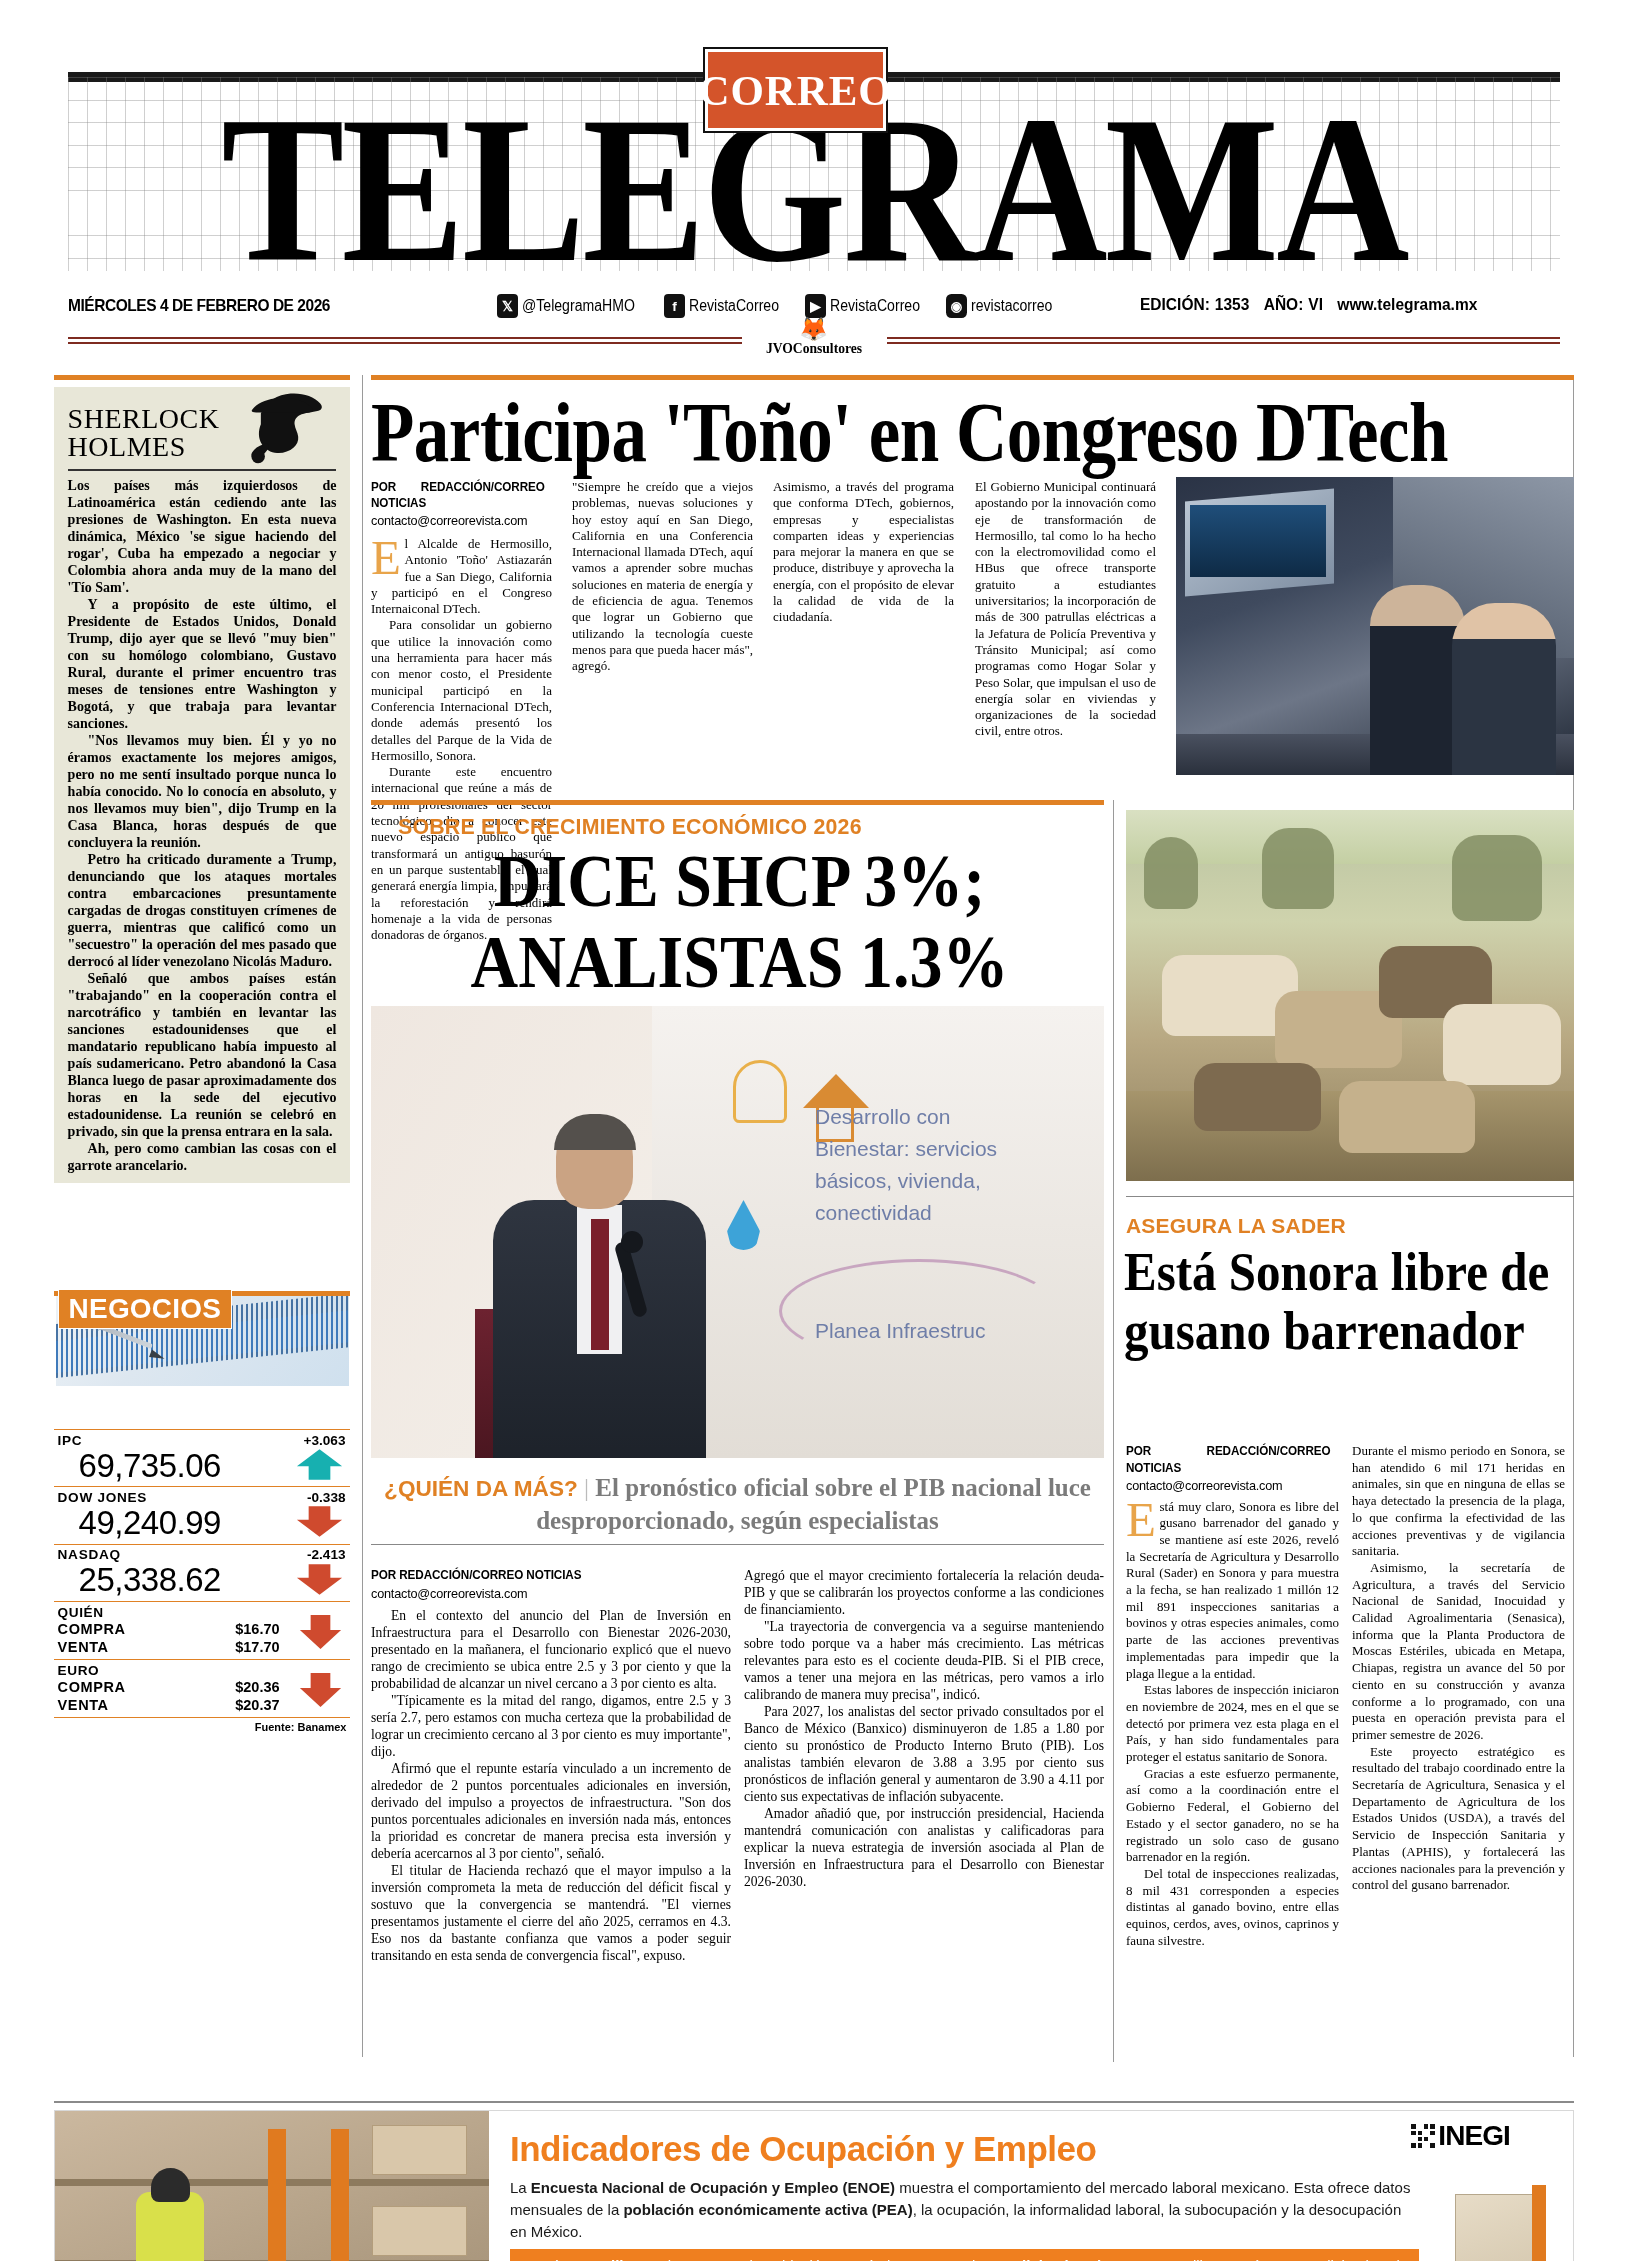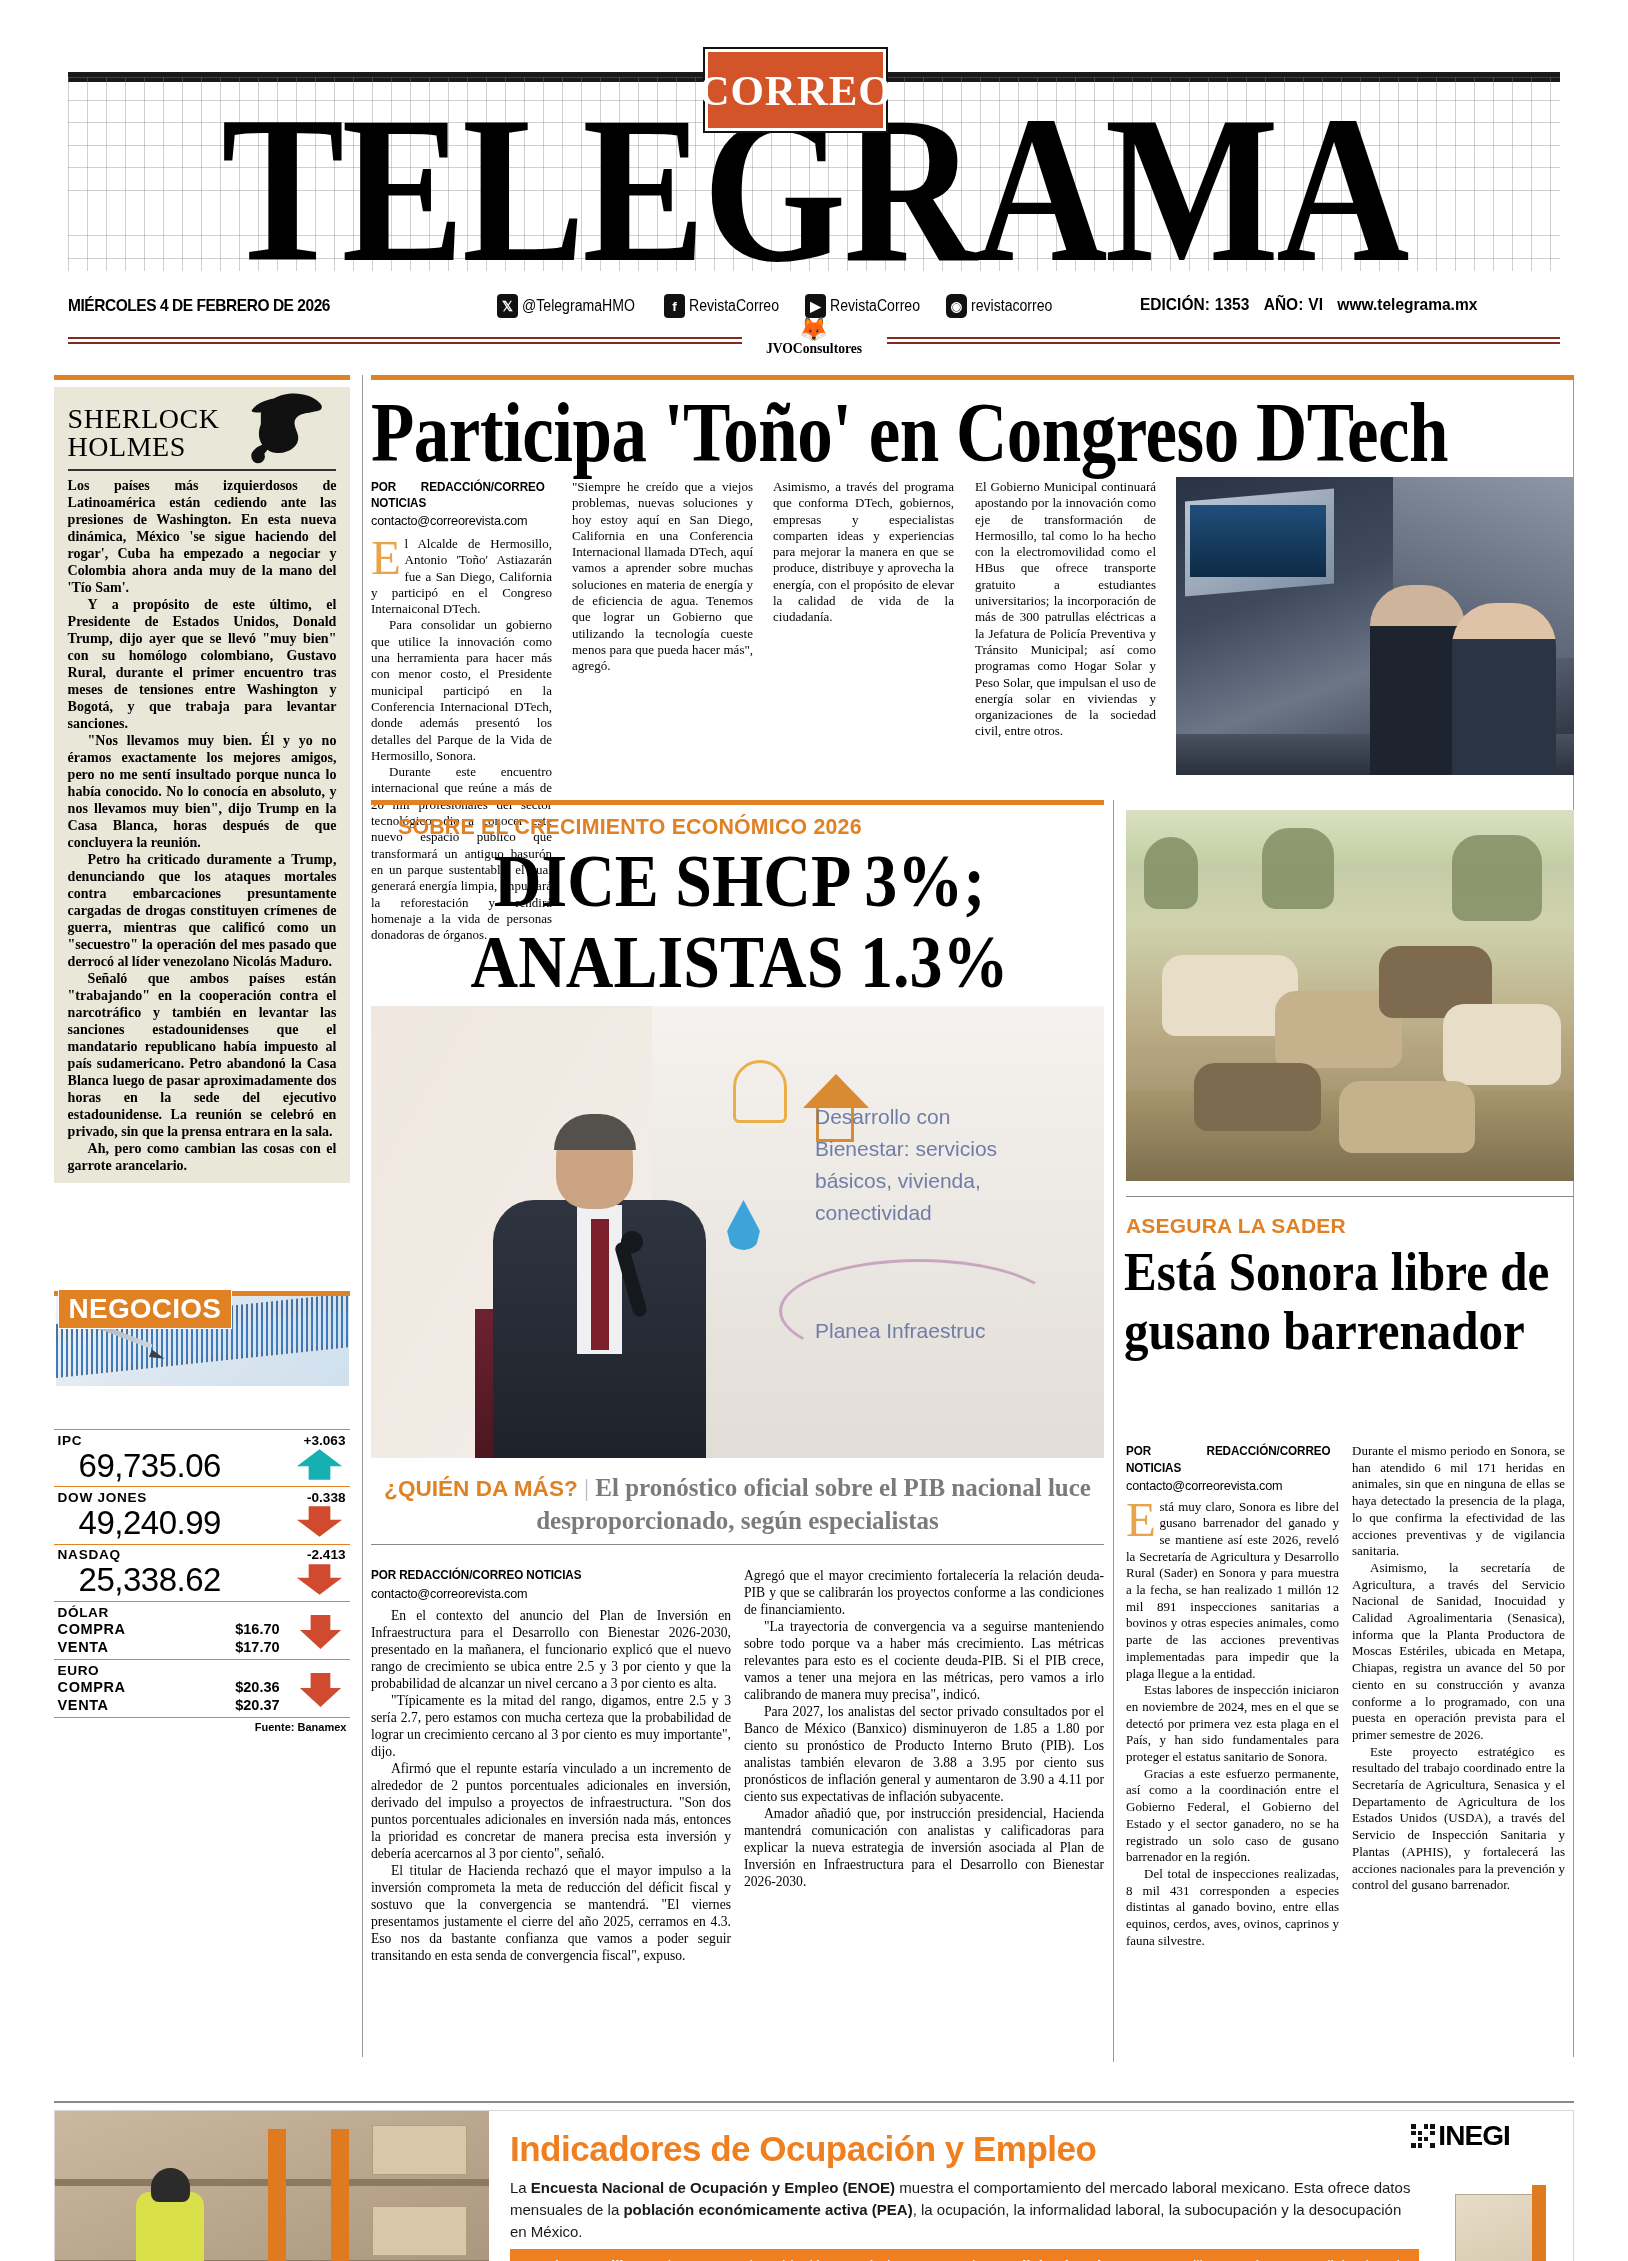--- a/index.html
+++ b/index.html
@@ -473,21 +473,21 @@
         <div class="tk-delta">-2.413</div>
         <div class="tk-val">25,338.62</div>
         <div class="arrow">
           <svg viewBox="0 0 104 72">
               <polygon points="52,70 102,32 76,32 76,2 28,2 28,32 2,32" fill="#cf4a2e"></polygon>
             </svg>
         </div>
       </div>
 
       <div class="fx-row">
-        <div class="fx-cur">DÓLAR</div>
+        <div class="fx-cur">QUIÉN</div>
         <div class="fx-line">
           <span class="lab">COMPRA</span>
           <span>$16.70</span>
         </div>
         <div class="fx-line">
           <span class="lab">VENTA</span>
           <span>$17.70</span>
         </div>
         <div class="fx-arrow">
           <svg viewBox="0 0 96 80">

